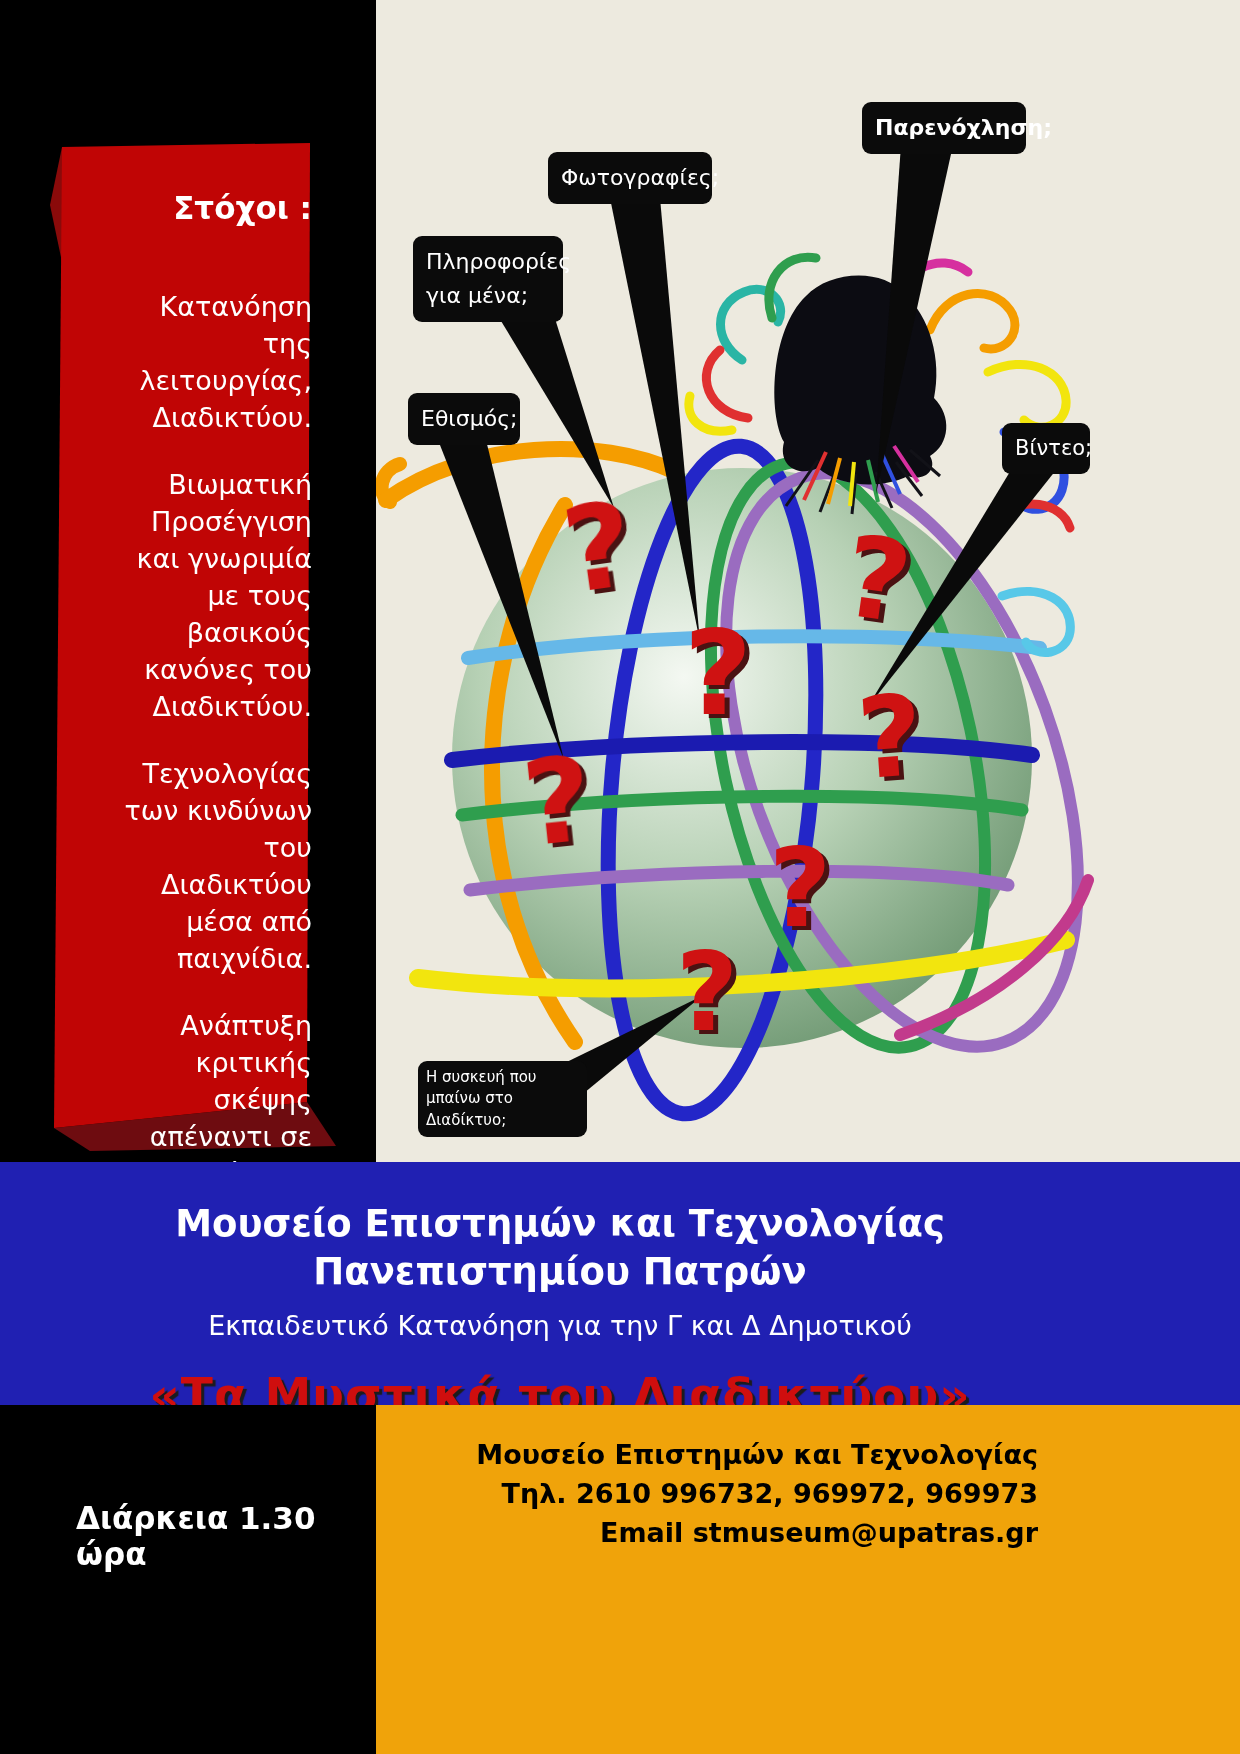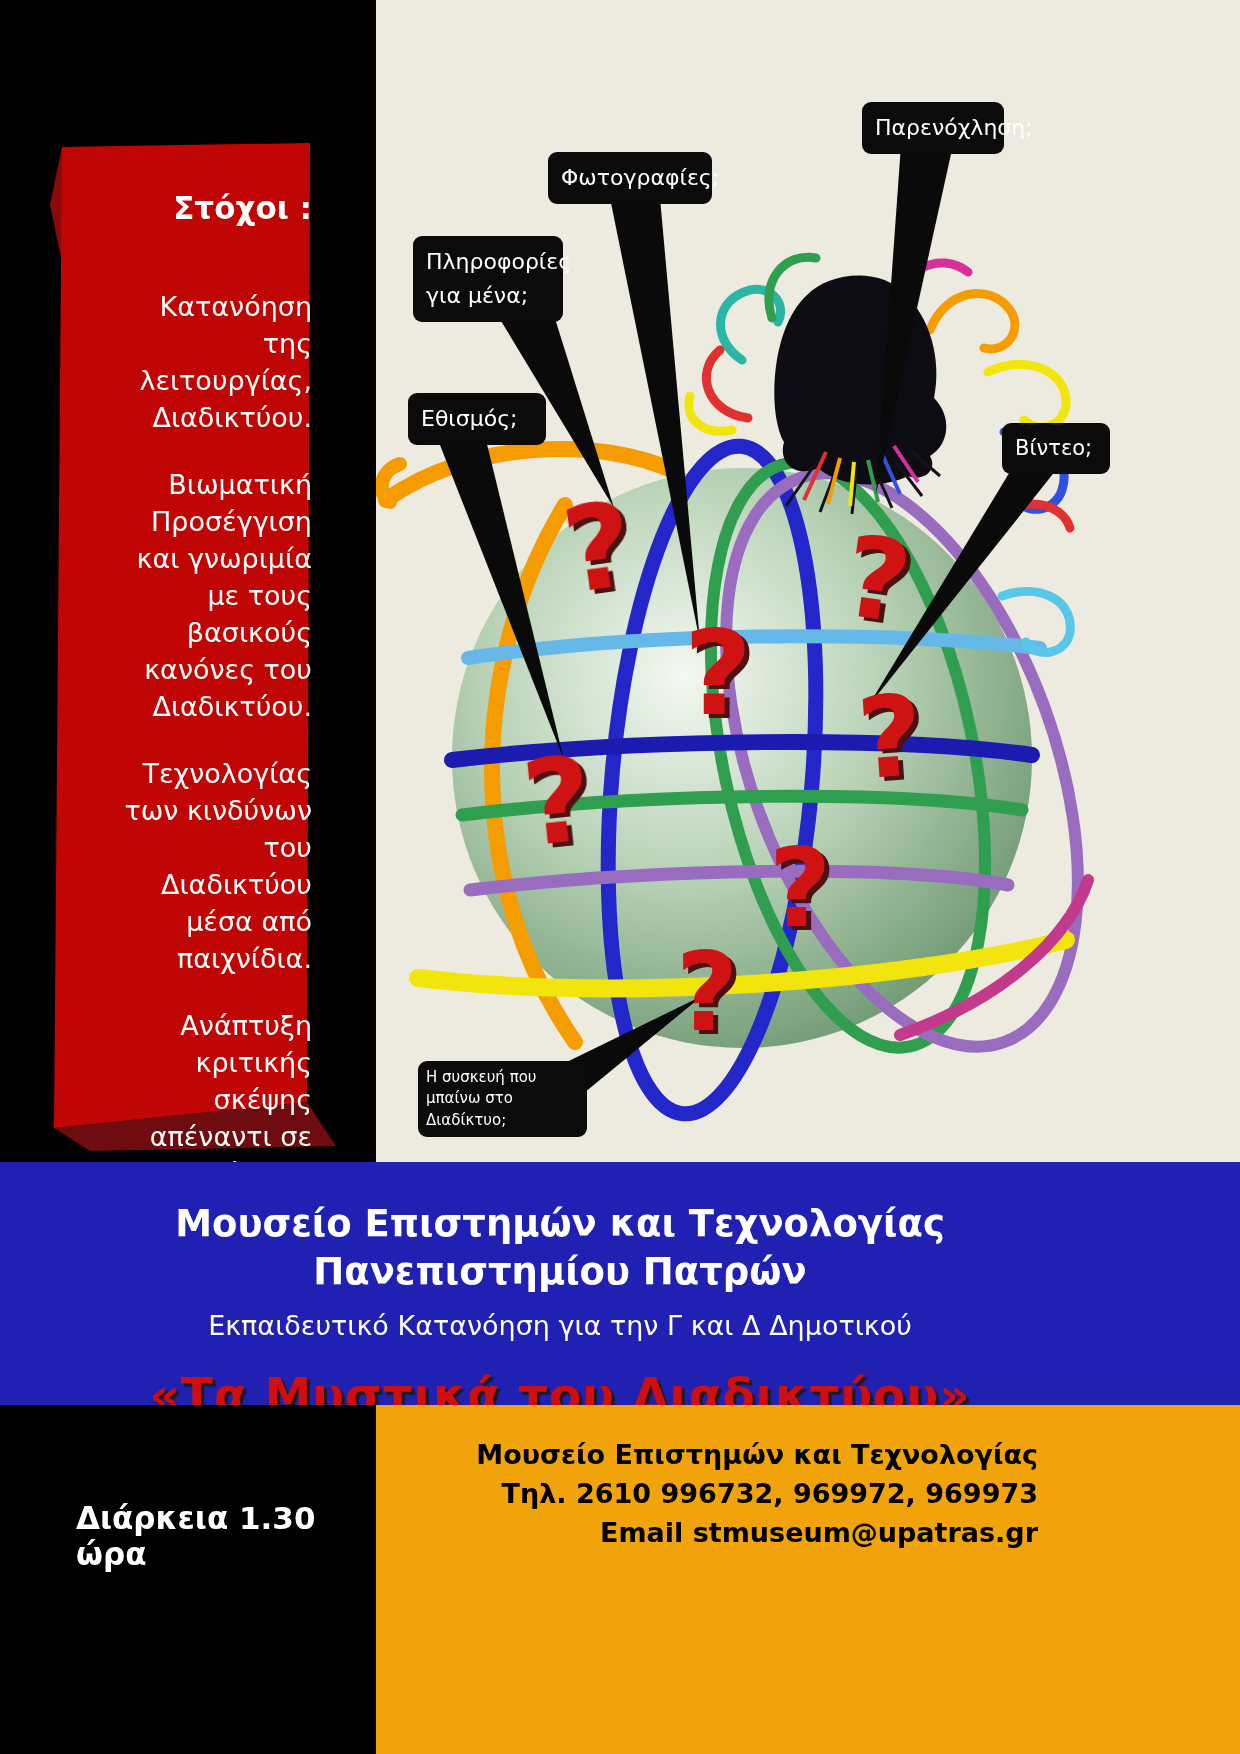--- a/index.html
+++ b/index.html
@@ -16,23 +16,23 @@
   .goals-text { position:absolute; left:106px; top:190px; width:206px; color:#ffffff; z-index:4;text-align:right; }
   .goals-title { font-size:31px; font-weight:bold; margin-bottom:62px; }
   .goal-item { font-size:27px; line-height:37px; margin-bottom:30px; }
 
   .globe-svg { position:absolute; left:0; top:0; width:1240px; height:1162px; z-index:2; }
 
   .callout { position:absolute; background:#0b0b0b; color:#ffffff; border-radius:9px;
              font-size:22px; line-height:1.55; padding:9px 13px; z-index:5; }
   .co-info    { left:413px; top:236px; width:150px; }
   .co-photos  { left:548px; top:152px; width:164px; }
-  .co-harass  { left:862px; top:102px; width:142px; }
-  .co-addict  { left:408px; top:393px; width:138px; }
-  .co-video   { left:1002px; top:423px; width:108px; font-size:21px; }
+  .co-harass  { left:862px; top:102px; width:164px;font-weight:bold; }
+  .co-addict  { left:408px; top:393px; width:112px; }
+  .co-video   { left:1002px; top:423px; width:88px; font-size:21px; }
   .co-device  { left:418px; top:1061px; width:169px; font-size:15px; line-height:1.43; padding:6px 8px; }
 
   
   .blue-band { position:absolute; left:0; top:1162px; width:1240px; height:243px; background:#2020b2; z-index:4; }
   .blue-inner { width:1120px; padding-top:38px; text-align:center; color:#ffffff; }
   .museum-line { font-size:37px; font-weight:bold; line-height:1.3; }
   .program-line { font-size:27px; margin-top:14px; }
   .program-title { font-size:47px; font-weight:bold; color:#cf0e0e; margin-top:26px;
                    text-shadow:3px 3px 1px #1c1c1c; letter-spacing:1px;text-decoration:underline; }
 

